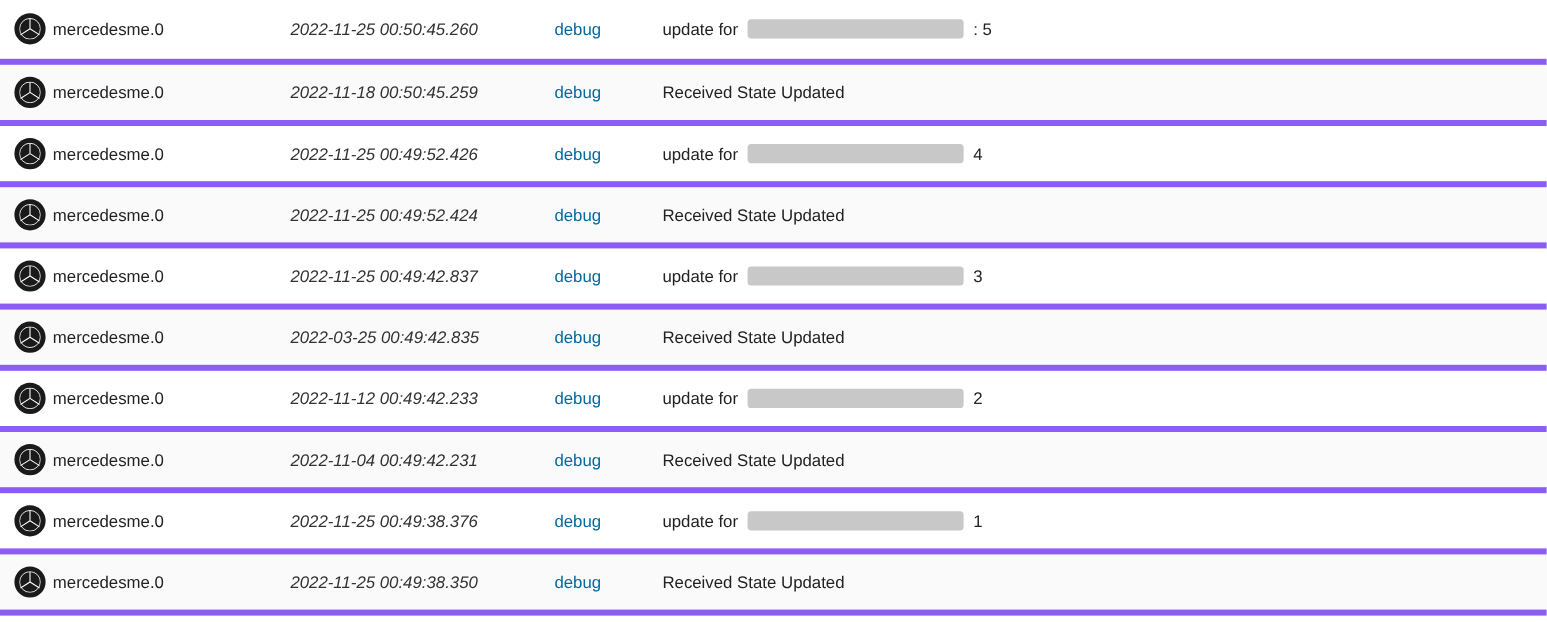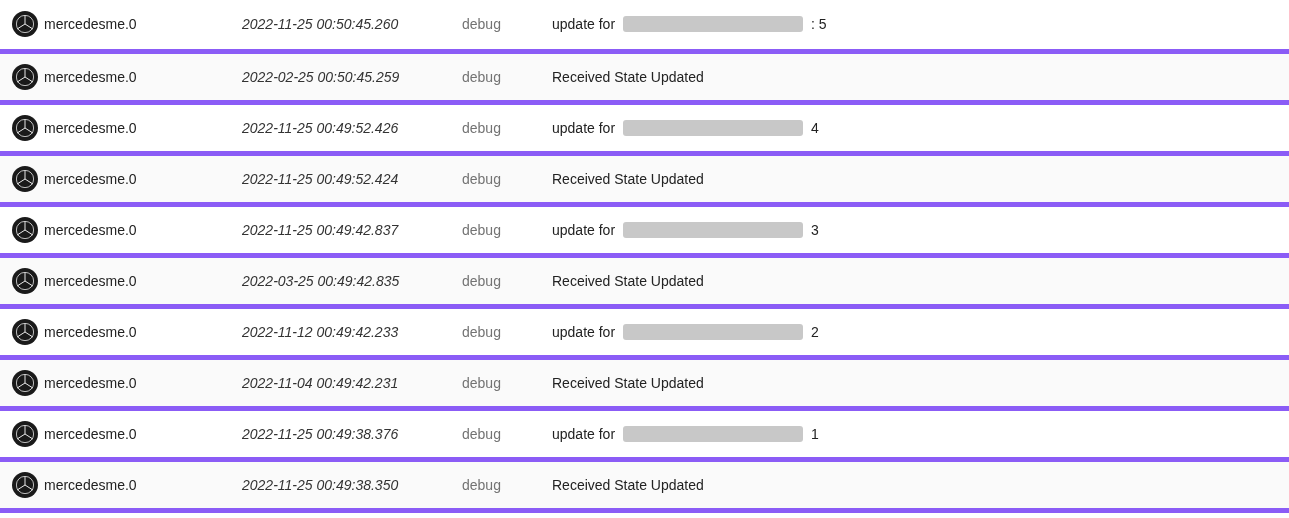--- a/index.html
+++ b/index.html
@@ -31,21 +31,21 @@
     .col-source {
       width: 230px;
     }
     .col-timestamp {
       width: 220px;
       color: #333;
       font-style: italic;
     }
     .col-level {
       width: 90px;
-      color: #737373;
+      color: #0369a1;
     }
     .col-message {
       color: #222;
     }
     .source-cell {
       display: flex;
       align-items: center;
       gap: 6px;
     }
     .mercedes-icon {
@@ -112,21 +112,21 @@
               <svg viewBox="0 0 100 100" fill="none" xmlns="http://www.w3.org/2000/svg">
     <circle cx="50" cy="50" r="48" stroke="white" stroke-width="4" fill="none"></circle>
     <line x1="50" y1="2" x2="50" y2="50" stroke="white" stroke-width="5"></line>
     <line x1="50" y1="50" x2="6" y2="78" stroke="white" stroke-width="5"></line>
     <line x1="50" y1="50" x2="94" y2="78" stroke="white" stroke-width="5"></line>
   </svg>
             </div>
             <span>mercedesme.0</span>
           </div>
         </td>
-        <td class="col-timestamp">2022-02-25 00:50:45.259</td>
+        <td class="col-timestamp">2022-11-18 00:50:45.259</td>
         <td class="col-level">debug</td>
         <td class="col-message"><span>Received State Updated</span></td>
       </tr>
       <tr>
         <td class="col-source">
           <div class="source-cell">
             <div class="mercedes-icon">
               <svg viewBox="0 0 100 100" fill="none" xmlns="http://www.w3.org/2000/svg">
     <circle cx="50" cy="50" r="48" stroke="white" stroke-width="4" fill="none"></circle>
     <line x1="50" y1="2" x2="50" y2="50" stroke="white" stroke-width="5"></line>

